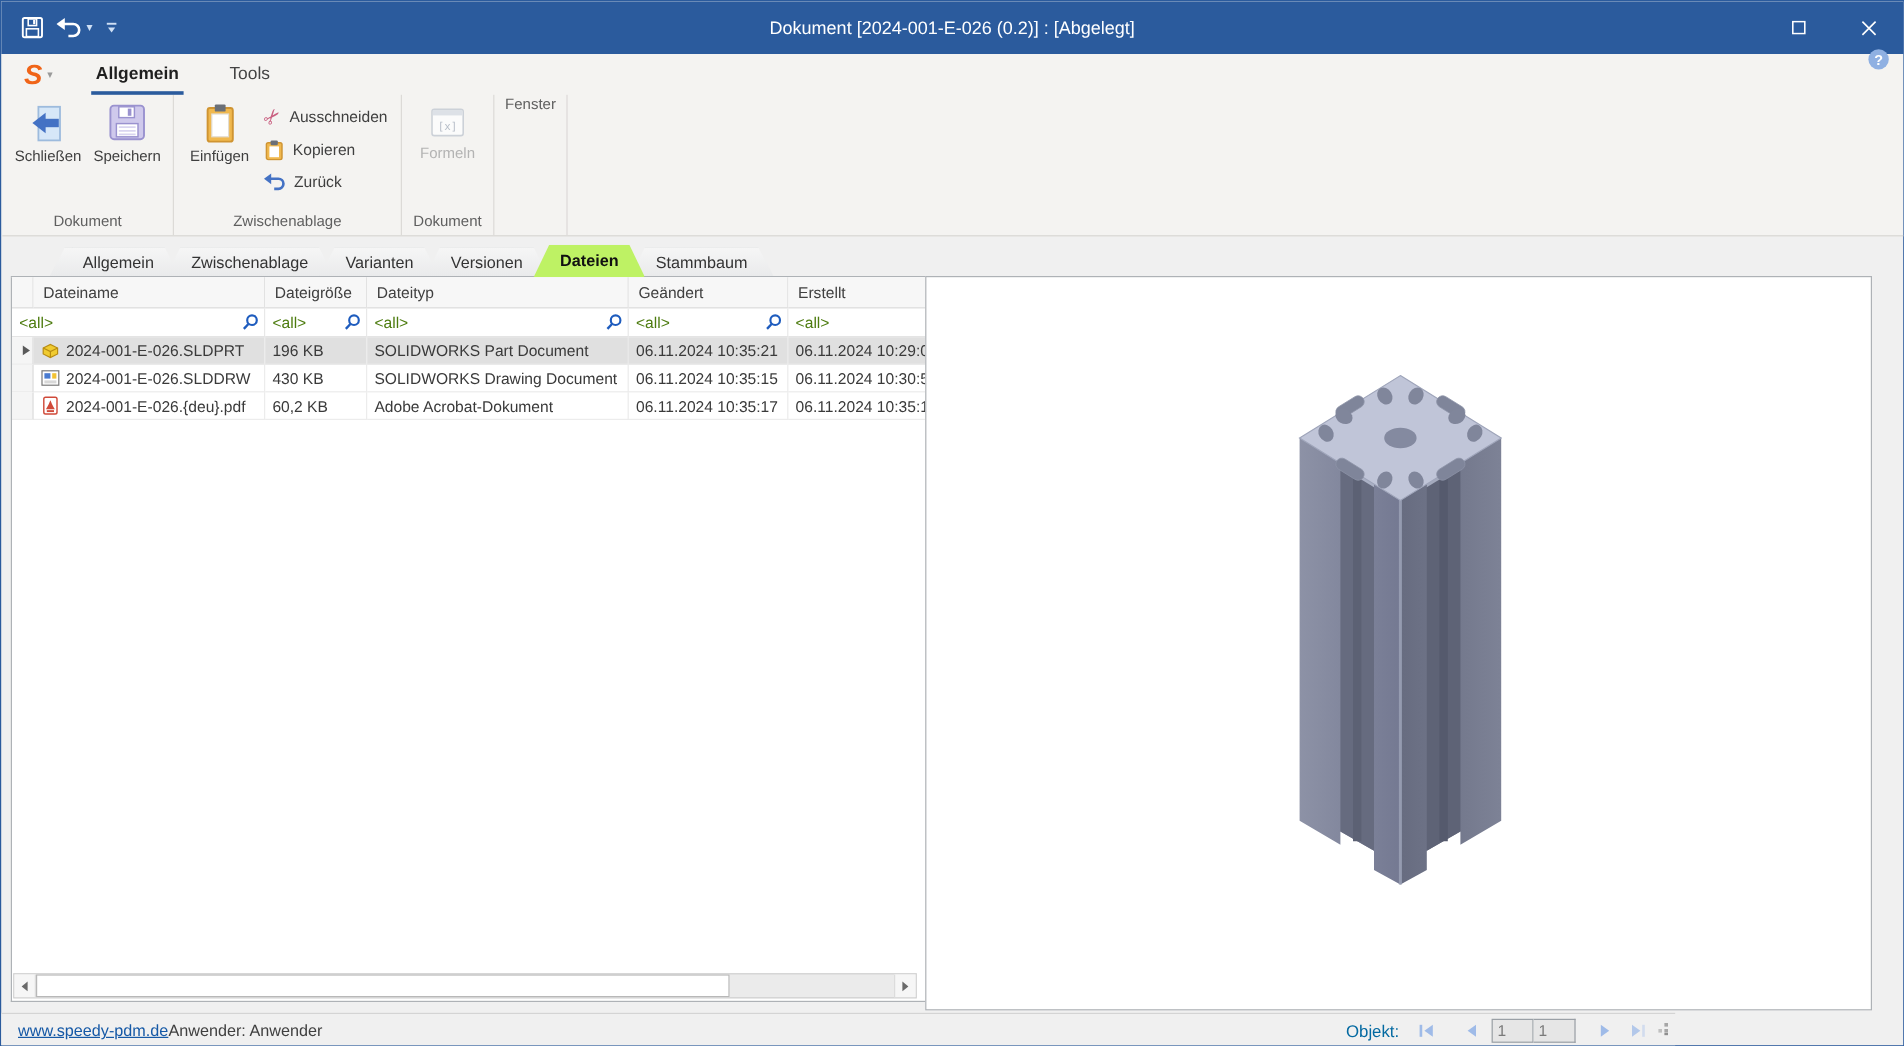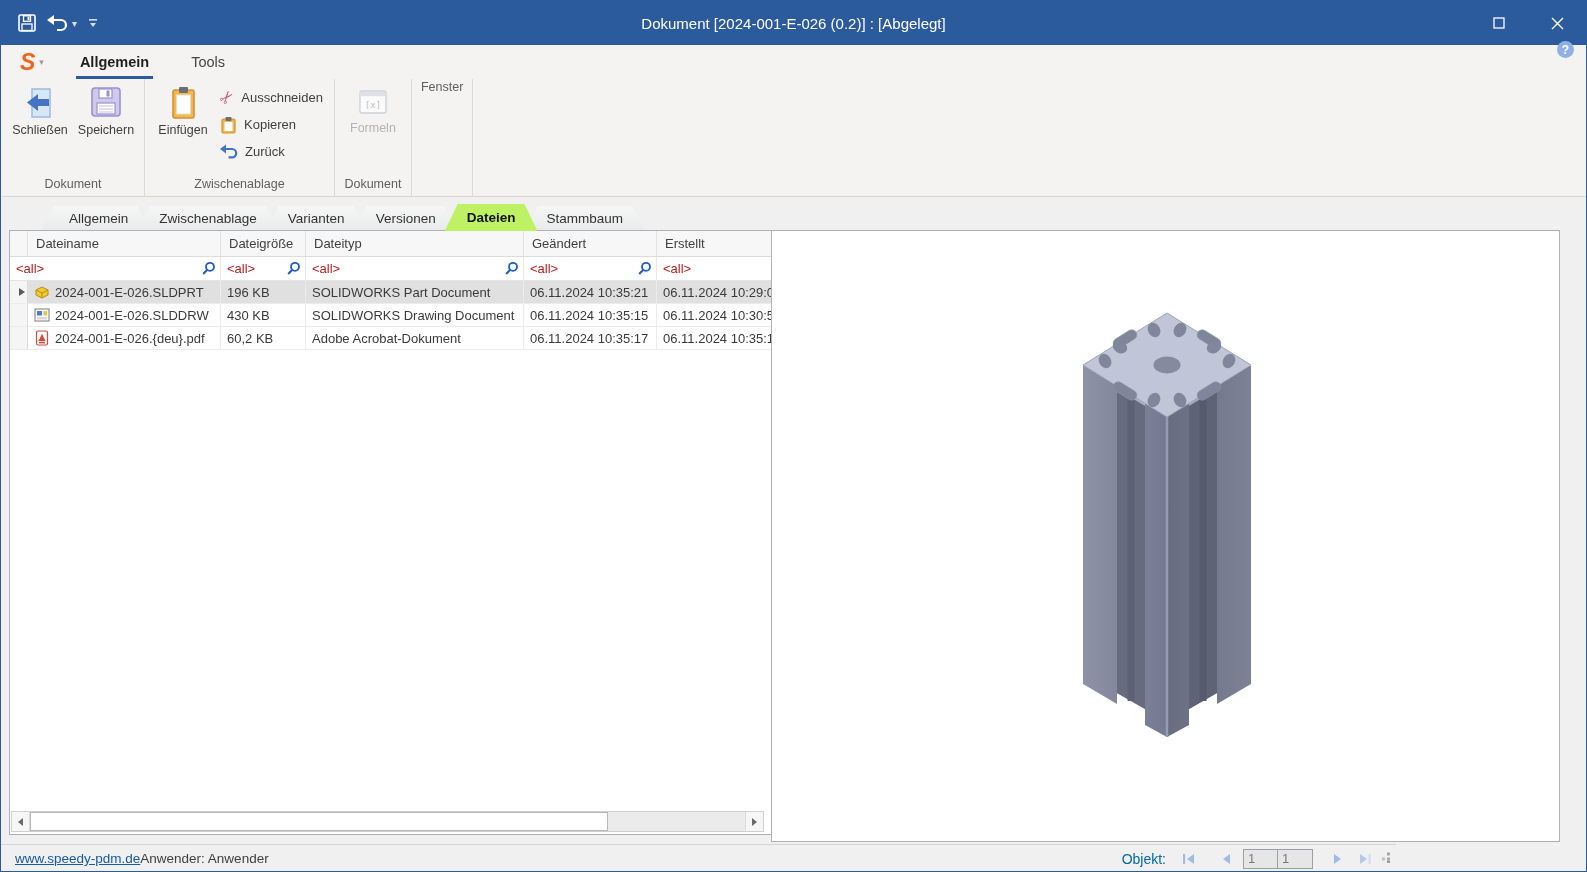--- a/index.html
+++ b/index.html
@@ -57,21 +57,21 @@
   .tab-baseline { position:absolute; left:8px; top:229px; width:1551px; height:1px; background:#aeb2b6; z-index:1; }
 
   
   .files-panel { position:absolute; left:8px; top:230px; width:876px; height:604px; background:#fff;
                  border:1px solid #aeb2b6; border-top:none; z-index:2; }
   .ftable { display:grid; grid-template-columns:18px 193px 85px 218px 133px 1fr; font-size:13px; color:#3a3a3a; }
   .hcell { height:26px; line-height:25px; padding-left:8px; background:#f7f7f7;
            border-bottom:1px solid #dcdcdc; border-right:1px solid #e2e2e2; font-size:13px; color:#404040; }
   .hcell.blank { padding:0; }
   .fcell { height:24px; display:flex; align-items:center; padding:0 4px 0 6px;
-           border-bottom:1px solid #e4e4e4; border-right:1px solid #e8e8e8; color:#b91c1c; }
+           border-bottom:1px solid #e4e4e4; border-right:1px solid #e8e8e8; color:#4d7c0f; }
   .fcell .flt-text { flex:1; font-size:13px; }
   .dcell { height:23px; display:flex; align-items:center; padding-left:6px;
            border-bottom:1px solid #ececec; border-right:1px solid #ececec; white-space:nowrap; overflow:hidden; }
   .rowhdr { border-right:1px solid #dcdcdc; background:#f5f5f5; display:flex; align-items:center; justify-content:center; }
   .row-sel { background:#e0e0e0; }
   .row-arrow { width:0; height:0; border-left:6px solid #5a5a5a; border-top:4px solid transparent; border-bottom:4px solid transparent; }
   .ficon { margin-right:5px; flex:0 0 auto; }
 
   
   .hscroll { position:absolute; left:1px; bottom:2px; width:753px; height:21px; background:#ebebeb;

